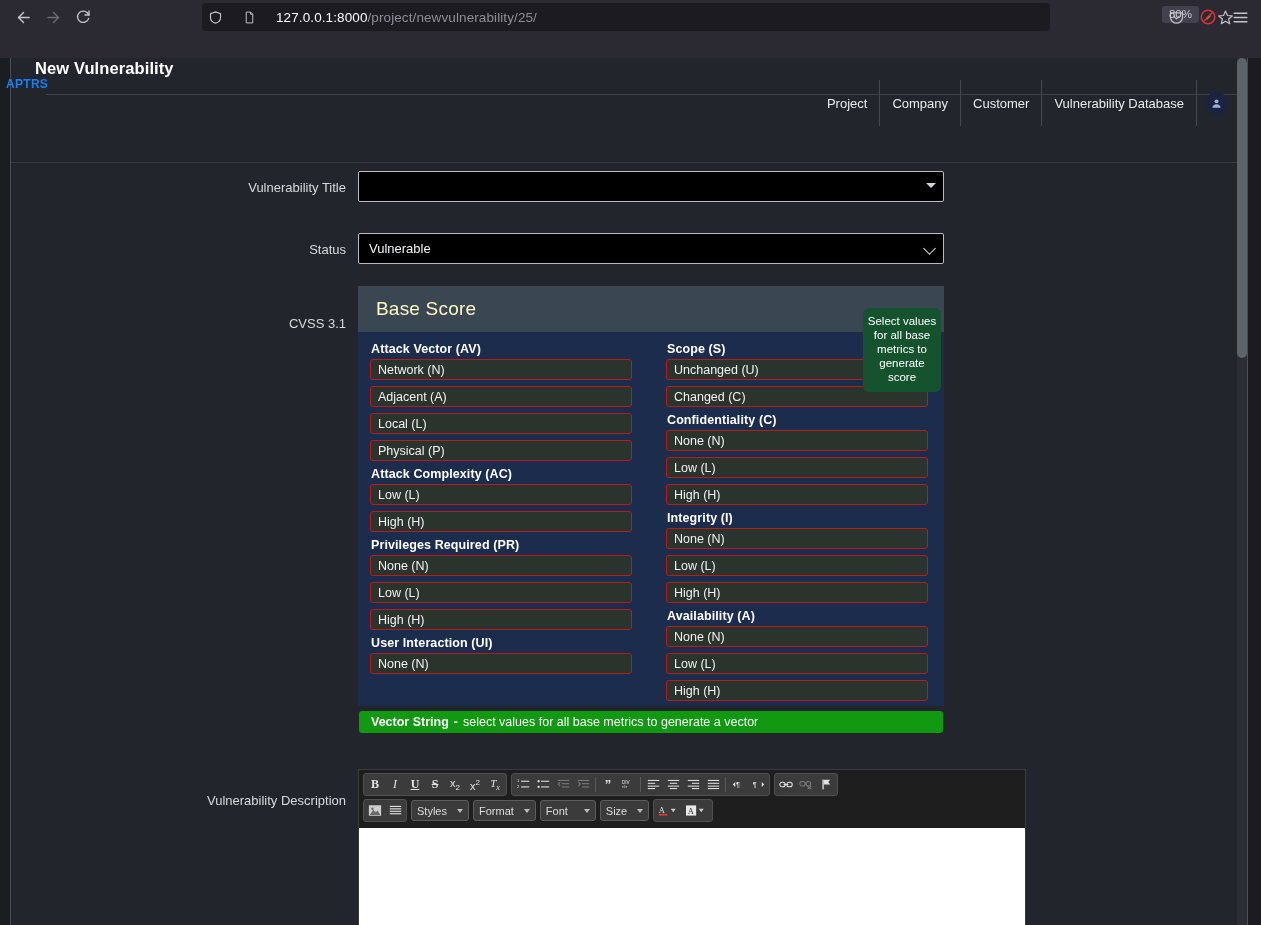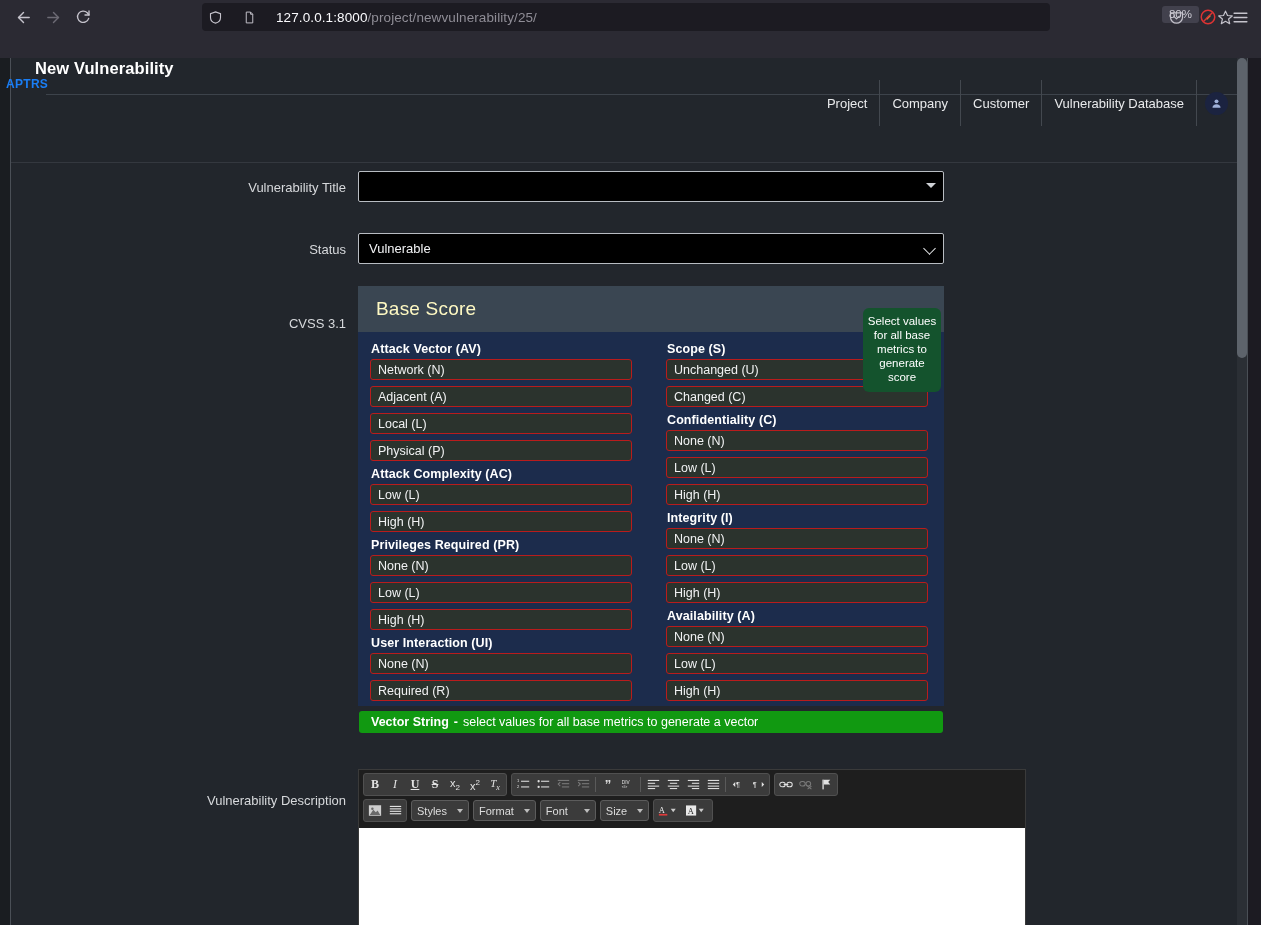--- a/index.html
+++ b/index.html
@@ -308,21 +308,20 @@
           <div class="metric-btn">Low (L)</div>
           <div class="metric-btn">High (H)</div>
 
           <div class="metric-group-title">Privileges Required (PR)</div>
           <div class="metric-btn">None (N)</div>
           <div class="metric-btn">Low (L)</div>
           <div class="metric-btn">High (H)</div>
 
           <div class="metric-group-title">User Interaction (UI)</div>
           <div class="metric-btn">None (N)</div>
-          <div class="metric-btn">Required (R)</div>
         </div>
 
         <div class="metric-col">
           <div class="metric-group-title">Scope (S)</div>
           <div class="metric-btn">Unchanged (U)</div>
           <div class="metric-btn">Changed (C)</div>
 
           <div class="metric-group-title">Confidentiality (C)</div>
           <div class="metric-btn">None (N)</div>
           <div class="metric-btn">Low (L)</div>

